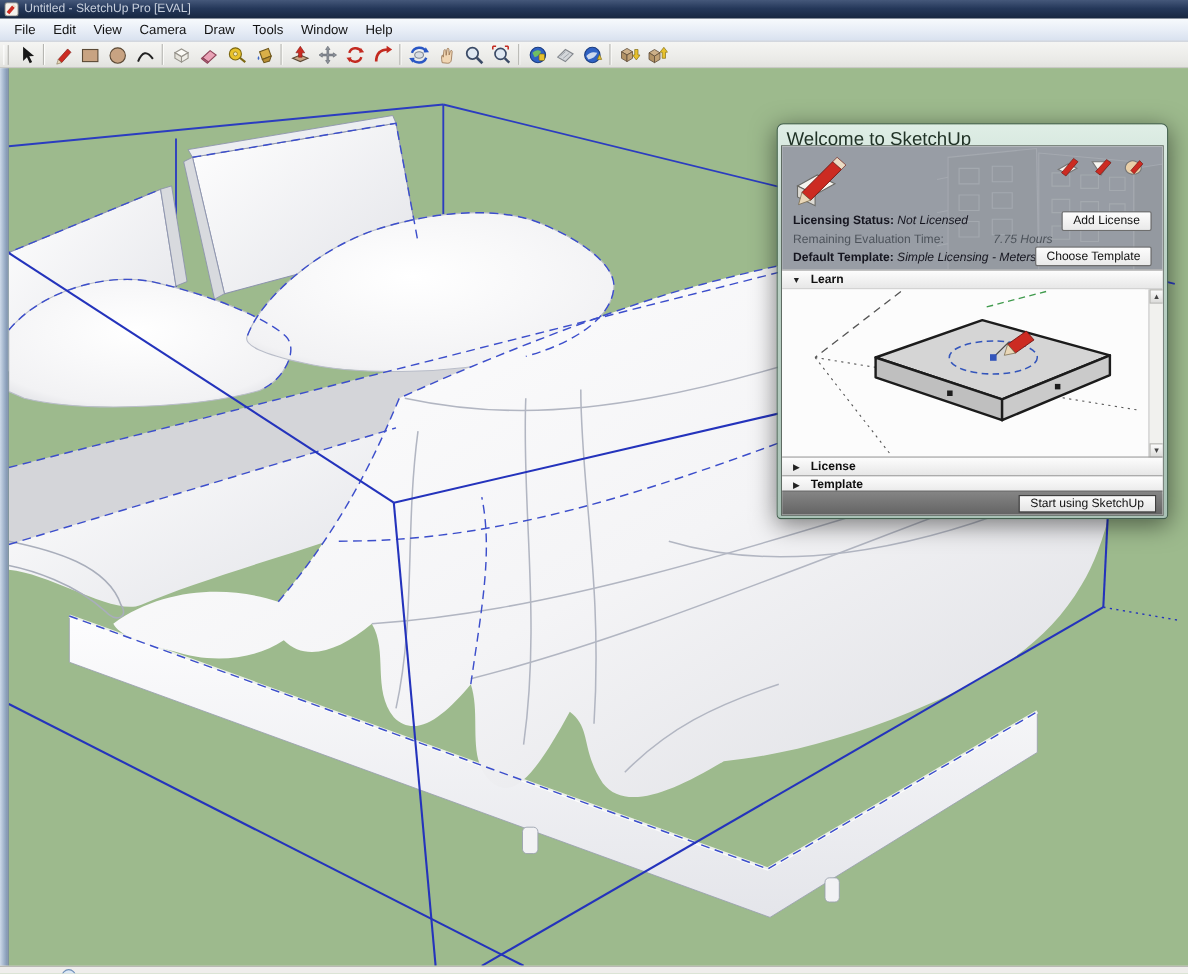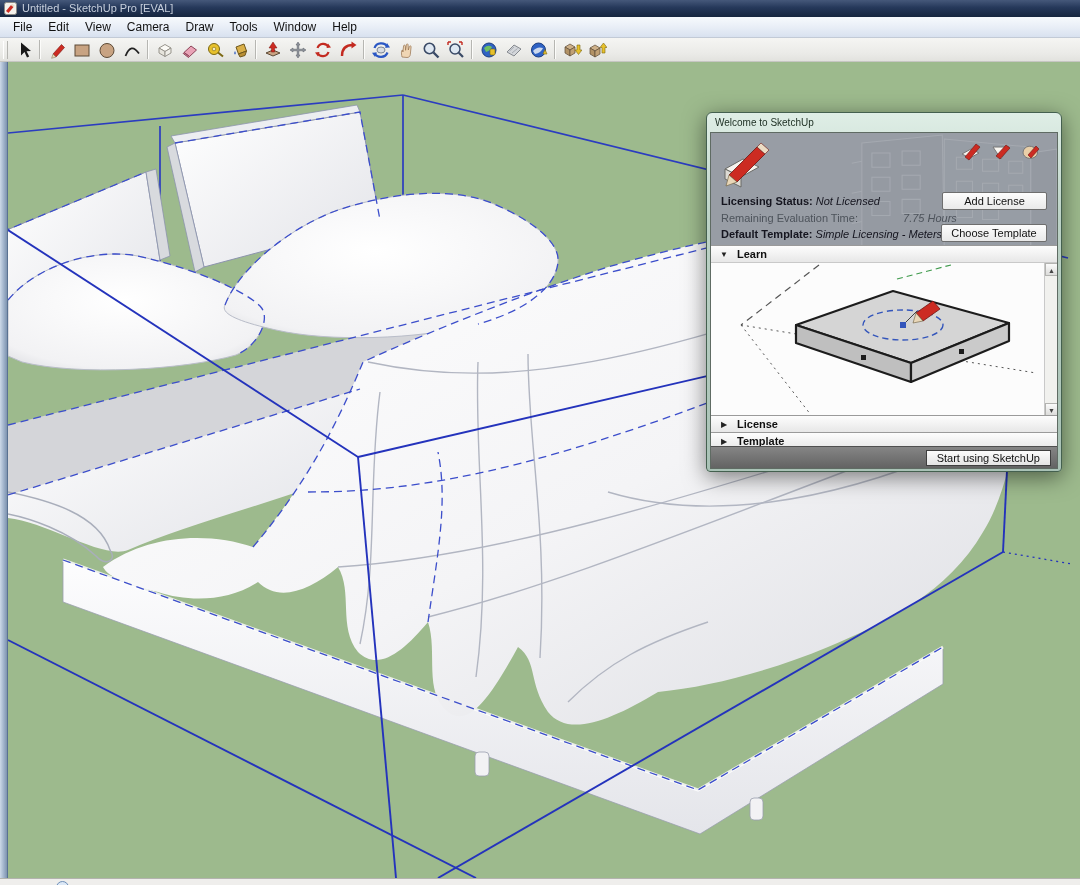--- a/index.html
+++ b/index.html
@@ -38,41 +38,41 @@
   .statusbar { position:absolute; bottom:0; left:0; right:0; height:7px;
     background:#efeeec; border-top:1px solid #b3b3ae; overflow:hidden; }
   .statusbar .helpdot { position:absolute; left:56px; top:2px; width:13px; height:13px;
     border-radius:50%; background:#dce8f6; border:1px solid #6e8fb8; }
 
   
   .dialog { position:absolute; left:706px; top:112px; width:356px; height:360px;
     border:1px solid #44604f; border-radius:6px 6px 4px 4px; padding:3px;
     background:linear-gradient(180deg,#dfeee6 0%, #bcd2c6 30%, #a9c2b6 100%);
     box-shadow:0 5px 22px rgba(0,0,0,.5); z-index:20; }
-  .dlg-title { height:16px; font-size:10px; color:#203226; padding:1px 0 0 5px; }
+  .dlg-title { height:16px; font-size:17px; color:#203226; padding:1px 0 0 5px; }
   .dlg-body { position:relative; height:337px; background:#ffffff;
     border:1px solid #5f6b63; overflow:hidden; }
 
   .dlg-header { position:relative; height:112px; background:#989da5; overflow:hidden; }
   .dlg-header .bgart { position:absolute; inset:0; opacity:.55; }
   .brandrow { position:absolute; left:8px; top:6px; display:flex; align-items:flex-start; }
   .logo-house { width:52px; height:52px; }
   .brandtext { margin-left:4px; }
   .google-word { font-family:"Liberation Serif","DejaVu Serif",serif; font-size:21px;
     color:#32343c; letter-spacing:1px; text-shadow:0 1px 0 #b9bdc3; }
   .product-word { font-size:26px; color:#ffffff; letter-spacing:.5px; margin-top:0px;
     text-shadow:1px 1px 1px #4a4d53; }
   .mini-icons { position:absolute; right:14px; top:8px; display:flex; gap:6px; }
   .mini-icons svg { width:24px; height:22px; }
 
   .inforow { position:absolute; left:10px; font-size:11px; color:#15151f; white-space:nowrap; }
   .inforow b { font-weight:bold; }
   .inforow i { font-style:italic; }
   .row-dim { color:#4d535b; }
-  .dlg-btn { position:absolute; right:10px; width:105px; height:18px; font-size:11px;
+  .dlg-btn { position:absolute; right:10px; width:82px; height:18px; font-size:11px;
     color:#111; background:linear-gradient(#fdfdfd,#e9e9e9);
     border:1px solid #6e6e6e; border-radius:2px; text-align:center; line-height:16px; }
   .dlg-btn.wide { width:106px; }
 
   .sectrow { position:relative; height:17px; border-top:1px solid #9a9a9a;
     background:linear-gradient(#fdfdfd,#e7e7e7); font-size:11px; font-weight:bold;
     color:#101010; display:flex; align-items:center; }
   .sectrow .tri { width:26px; text-align:center; font-size:8px; color:#222; }
 
   .learn-body { position:relative; height:153px; background:#fcfcfc;

